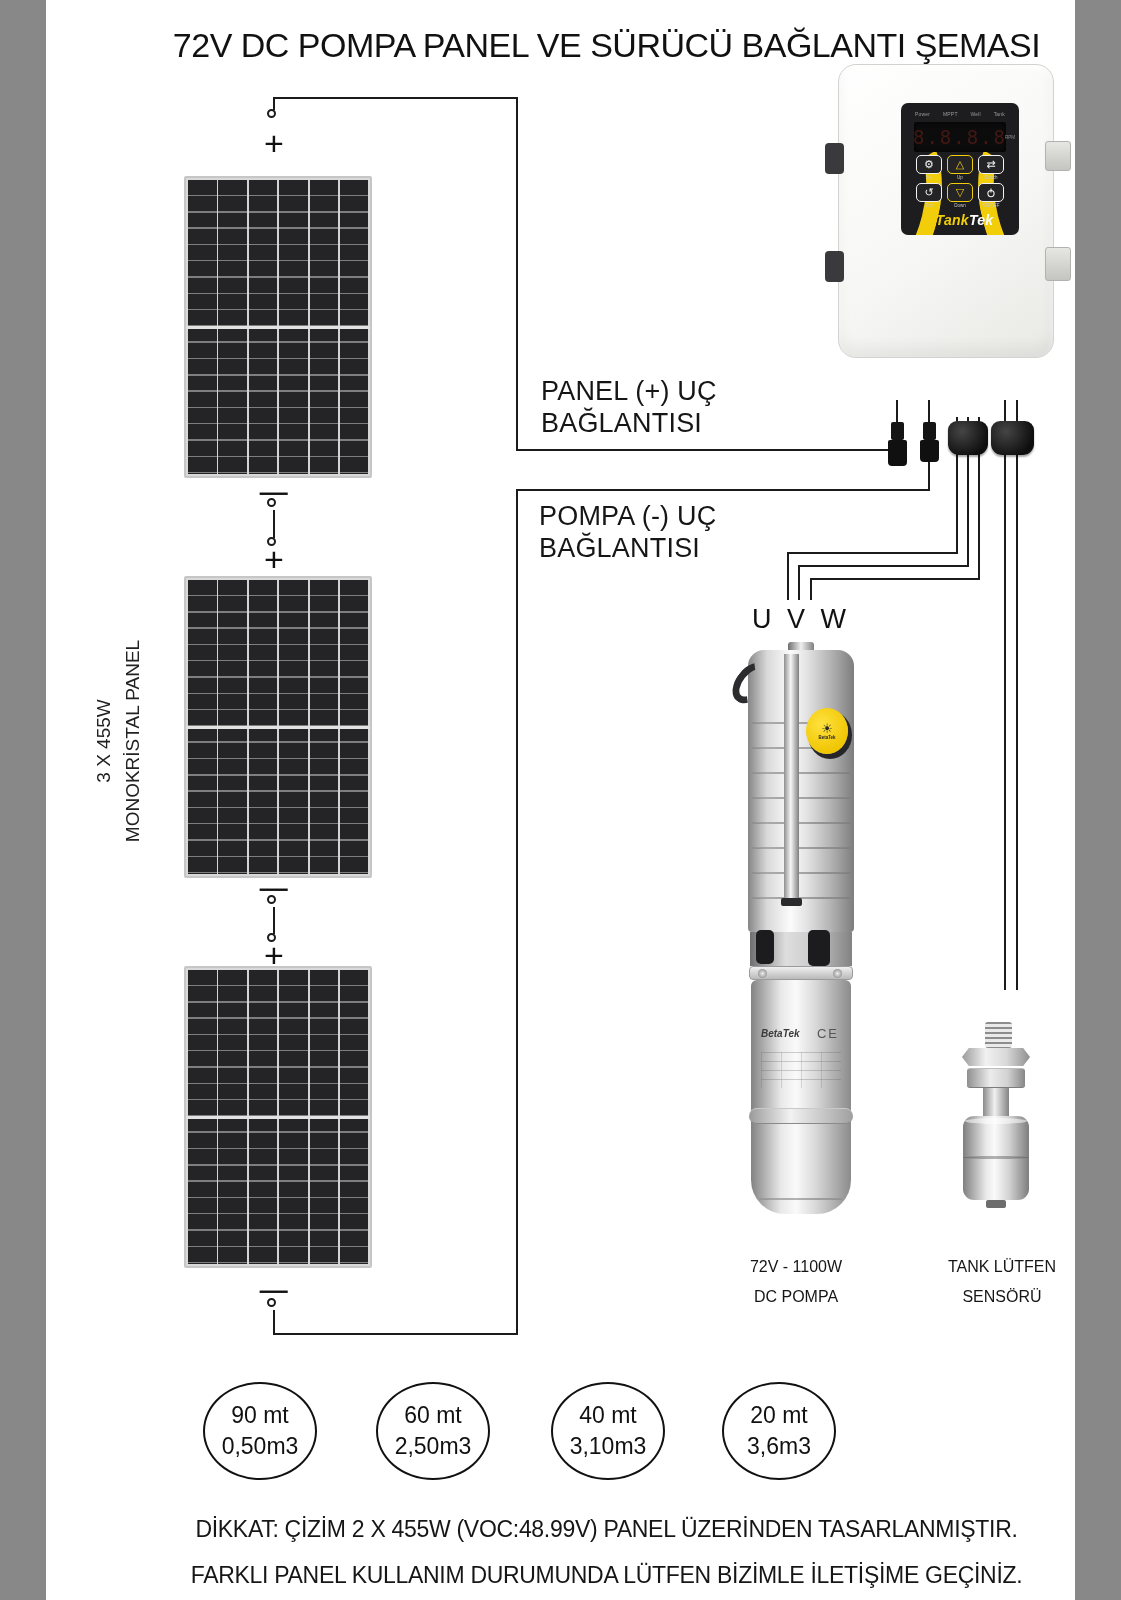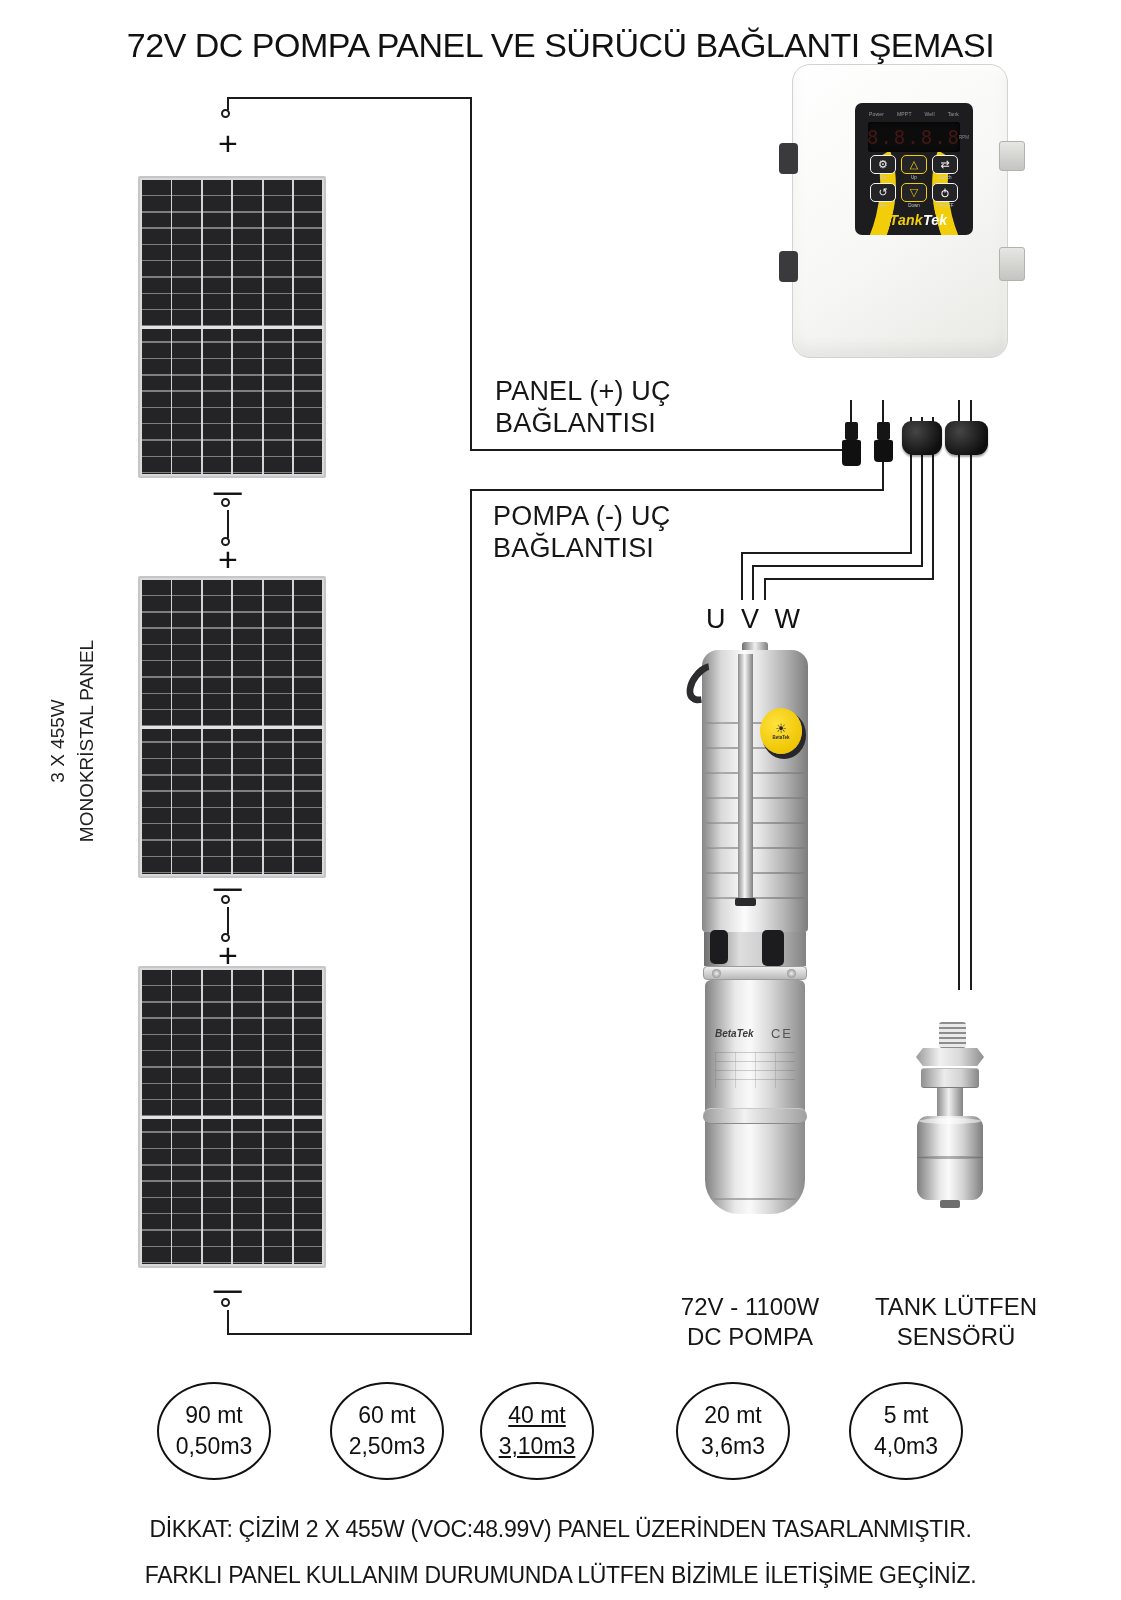--- a/index.html
+++ b/index.html
@@ -4,21 +4,21 @@
 <style>
   :root{
     --accent-yellow:#f2ce0a;
     --line-color:#1b1b1b;
     --panel-cell:#242427;
     --panel-gap:#d4d4d4;
   }
   *{margin:0;padding:0;box-sizing:border-box;}
   html,body{background:#888;}
   .canvas{
-    position:relative;width:1121px;height:1600px;background:#ffffff;
+    position:relative;width:1029px;height:1600px;background:#ffffff;
     font-family:"Liberation Sans", sans-serif;color:#1b1b1b;overflow:hidden;
     margin:0 auto;
   }
   .title{
     position:absolute;top:26px;left:0;width:1121px;text-align:center;
     font-size:34px;font-weight:400;letter-spacing:-0.5px;color:#111;
   }
   
   .solar-panel{
     position:absolute;left:138px;width:188px;height:302px;
@@ -199,21 +199,21 @@
     background:linear-gradient(90deg,#8a8a8a,#f0f0f0 45%,#838383);
   }
   .float{
     position:absolute;left:1px;top:94px;width:66px;height:84px;border-radius:11px;
     background:linear-gradient(90deg,#7f7f7f,#e9e9e9 35%,#fafafa 48%,#d2d2d2 70%,#7d7d7d);
   }
   .float-ring{position:absolute;left:0;top:40px;width:100%;height:3px;background:rgba(70,70,70,.4);border-radius:50%;}
   .float-top{position:absolute;left:2px;top:2px;width:62px;height:6px;border-radius:50%;background:rgba(255,255,255,.55);}
   .nub{position:absolute;left:24px;top:178px;width:20px;height:8px;background:#6d6d6d;border-radius:2px;}
   
-  .caption{position:absolute;text-align:center;font-size:24px;line-height:30px;color:#161616;margin-top:40px;}
+  .caption{position:absolute;text-align:center;font-size:16px;line-height:30px;color:#161616;}
   .flow-circle{
     position:absolute;top:1382px;width:114px;height:98px;border:2px solid #111;border-radius:50%;
     display:flex;flex-direction:column;align-items:center;justify-content:center;
     font-size:23px;line-height:31px;color:#111;background:#fff;
   }
   .disclaimer{
     position:absolute;left:60px;width:1001px;text-align:center;
     font-size:23px;color:#161616;letter-spacing:-0.3px;
   }
 </style>
@@ -435,29 +435,25 @@
   </div>
 
   <div class="flow-circle" style="left:157px;">
     <div>90 mt</div>
     <div>0,50m3</div>
   </div>
   <div class="flow-circle" style="left:330px;">
     <div>60 mt</div>
     <div>2,50m3</div>
   </div>
-  <div class="flow-circle" style="left:480px;text-decoration:underline;">
+  <div class="flow-circle" style="left:505px;">
     <div>40 mt</div>
     <div>3,10m3</div>
   </div>
   <div class="flow-circle" style="left:676px;">
     <div>20 mt</div>
     <div>3,6m3</div>
   </div>
-  <div class="flow-circle" style="left:849px;">
-    <div>5 mt</div>
-    <div>4,0m3</div>
-  </div>
 
   <div class="disclaimer" style="top:1516px;">DİKKAT: ÇİZİM 2 X 455W (VOC:48.99V) PANEL ÜZERİNDEN  TASARLANMIŞTIR.</div>
   <div class="disclaimer" style="top:1562px;">FARKLI PANEL KULLANIM DURUMUNDA LÜTFEN BİZİMLE İLETİŞİME GEÇİNİZ.</div>
 
 </div>
 
 </body></html>

